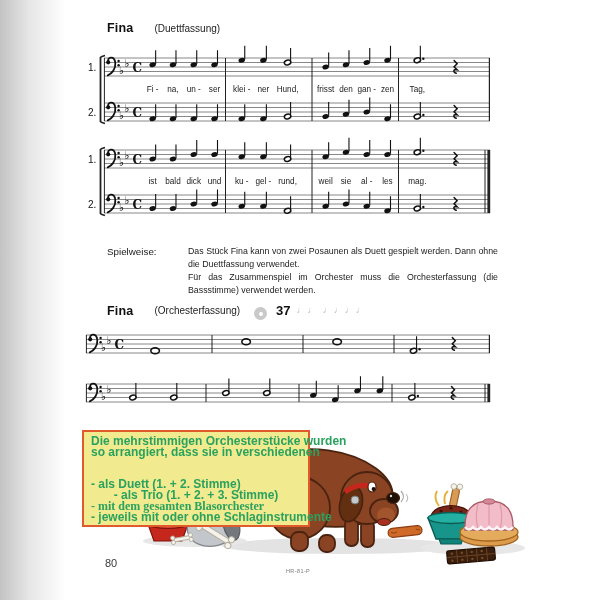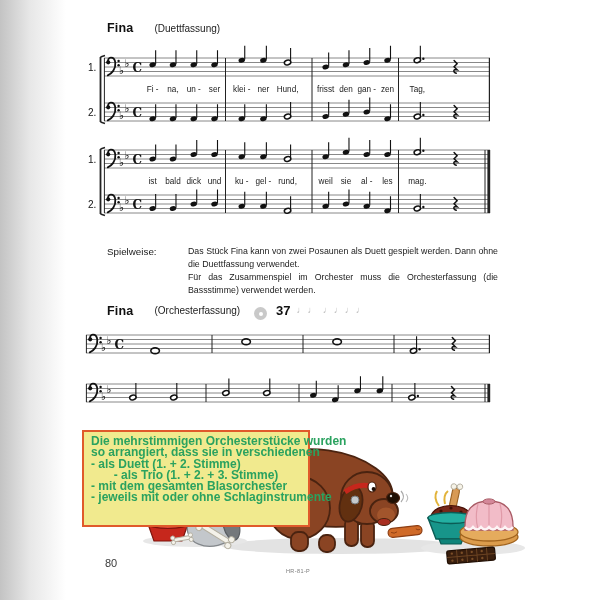--- a/index.html
+++ b/index.html
@@ -320,23 +320,23 @@
     <line x1="300.795" y1="14.95" x2="300.795" y2="1.25" stroke="#111111" stroke-width="1.1"></line>
     <ellipse cx="329.88" cy="22.5" rx="3.3" ry="2.4" transform="rotate(-18 329.88 22.5)" fill="#fff" stroke="#111111" stroke-width="1.5"></ellipse>
     <line x1="332.88" y1="21.7" x2="332.88" y2="8" stroke="#111111" stroke-width="1.1"></line>
     <circle cx="335.88" cy="21" r="1.2" fill="#111111"></circle>
     <path d="M369.5,11.5 L372.5,14.8 L369.5,17.8 L372.5,20.8 C368,19.8 368.6,23.5 371.6,24.3" stroke="#111111" stroke-width="1.5" fill="none" stroke-linecap="round"></path>
   </svg>
 
 <div class="infobox" id="infobox" style="background: rgb(241, 234, 142); border-color: rgb(224, 90, 43);">
     <div class="ib-line" style="color: rgb(42, 162, 95);">Die mehrstimmigen Orchesterstücke wurden</div>
     <div class="ib-line" style="color: rgb(42, 162, 95);">so arrangiert, dass sie in verschiedenen</div>
-    <div class="ib-line" style="color: rgb(42, 162, 95);">- als Duett (1. + 2. Stimme)</div>
+    <div class="ib-line" style="color: rgb(42, 162, 95); margin-top: 20px;">- als Duett (1. + 2. Stimme)</div>
     <div class="ib-line" style="color: rgb(42, 162, 95); text-align: center;">- als Trio (1. + 2. + 3. Stimme)</div>
-    <div class="ib-line" style="color: rgb(42, 162, 95);">- mit dem gesamten Blasorchester</div>
+    <div class="ib-line" style="color: rgb(42, 162, 95); font-family: Liberation Serif, serif;">- mit dem gesamten Blasorchester</div>
     <div class="ib-line" style="color: rgb(42, 162, 95);">- jeweils mit oder ohne Schlaginstrumente</div>
   </div>
 
 <svg id="illu" width="430" height="140" viewBox="0 0 430 140">
 
   <ellipse cx="245" cy="108" rx="118" ry="8" fill="#e3e3e3"></ellipse>
   <ellipse cx="100" cy="103" rx="52" ry="6" fill="#e7e7e7"></ellipse>
   <ellipse cx="378" cy="110" rx="52" ry="7" fill="#e7e7e7"></ellipse>
 
   <g>

